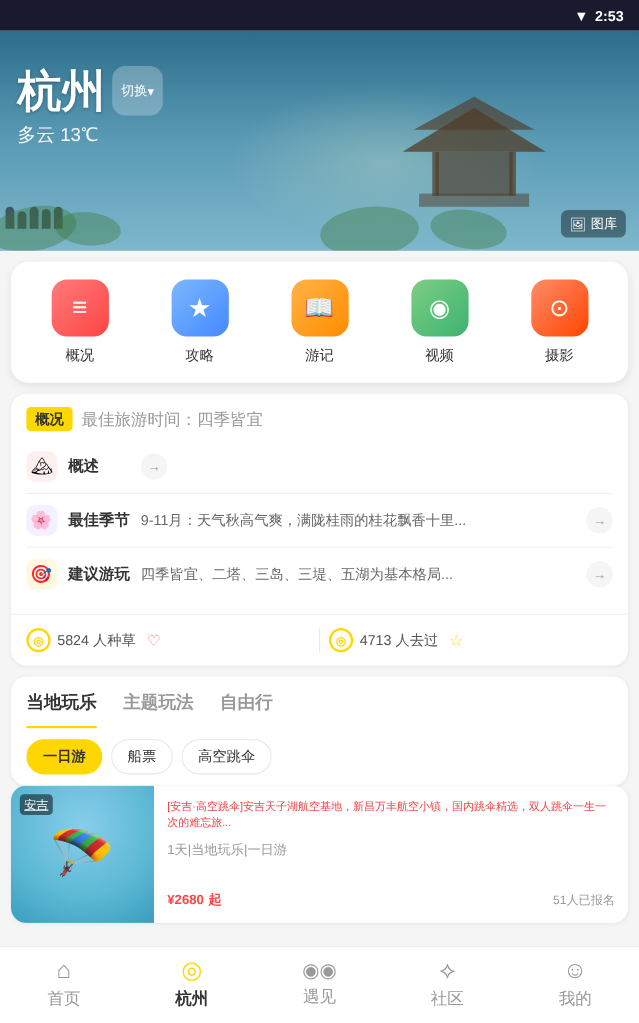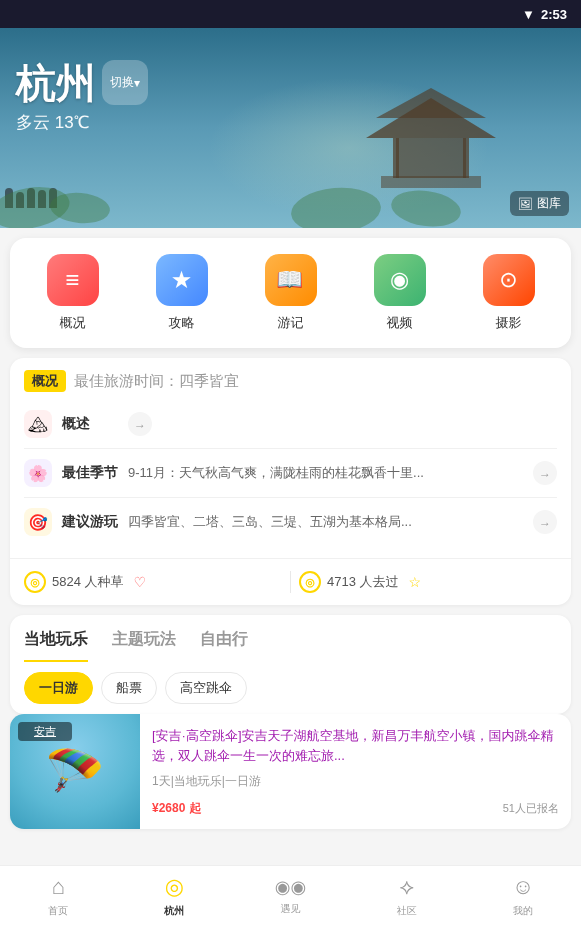--- a/index.html
+++ b/index.html
@@ -374,32 +374,32 @@
       justify-content: center;
       font-size: 40px;
     }
     .card-tag {
       position: absolute;
       top: 8px;
       left: 8px;
       background: rgba(0,0,0,0.5);
       color: white;
       font-size: 11px;
-      padding: 2px 16px;
+      padding: 2px 4px;
       border-radius: 4px;
       text-decoration: underline;
     }
     .card-body {
       flex: 1;
       padding: 12px;
     }
     .card-title {
-      font-size: 13px;
+      font-size: 10px;
       font-weight: 500;
-      color: #a21caf;
+      color: #ef4444;
       line-height: 1.5;
       display: -webkit-box;
       -webkit-line-clamp: 2;
       -webkit-box-orient: vertical;
       overflow: hidden;
     }
     .card-meta {
       margin-top: 8px;
       font-size: 12px;
       color: #999;
@@ -407,20 +407,21 @@
     .card-price-row {
       display: flex;
       align-items: baseline;
       justify-content: space-between;
       margin-top: 8px;
     }
     .card-price {
       font-size: 15px;
       font-weight: 700;
       color: #ff4444;
+      margin-top: 20px;
     }
     .card-price span { font-size: 12px; }
     .card-signup {
       font-size: 11px;
       color: #999;
     }
 
     
     .bottom-nav {
       position: fixed;
@@ -442,21 +443,21 @@
       gap: 4px;
       cursor: pointer;
       flex: 1;
     }
     .nav-tab-icon {
       font-size: 22px;
       color: #999;
     }
     .nav-tab-icon.active-icon { color: #ffd700; }
     .nav-tab-label {
-      font-size: 10px;
+      font-size: 15px;
       color: #999;
     }
     .nav-tab-label.active-label { color: #333; font-weight: 600; }
 
     
     .bottom-spacer { height: 70px; }
 
     
     .lotus-overlay {
       position: absolute;

